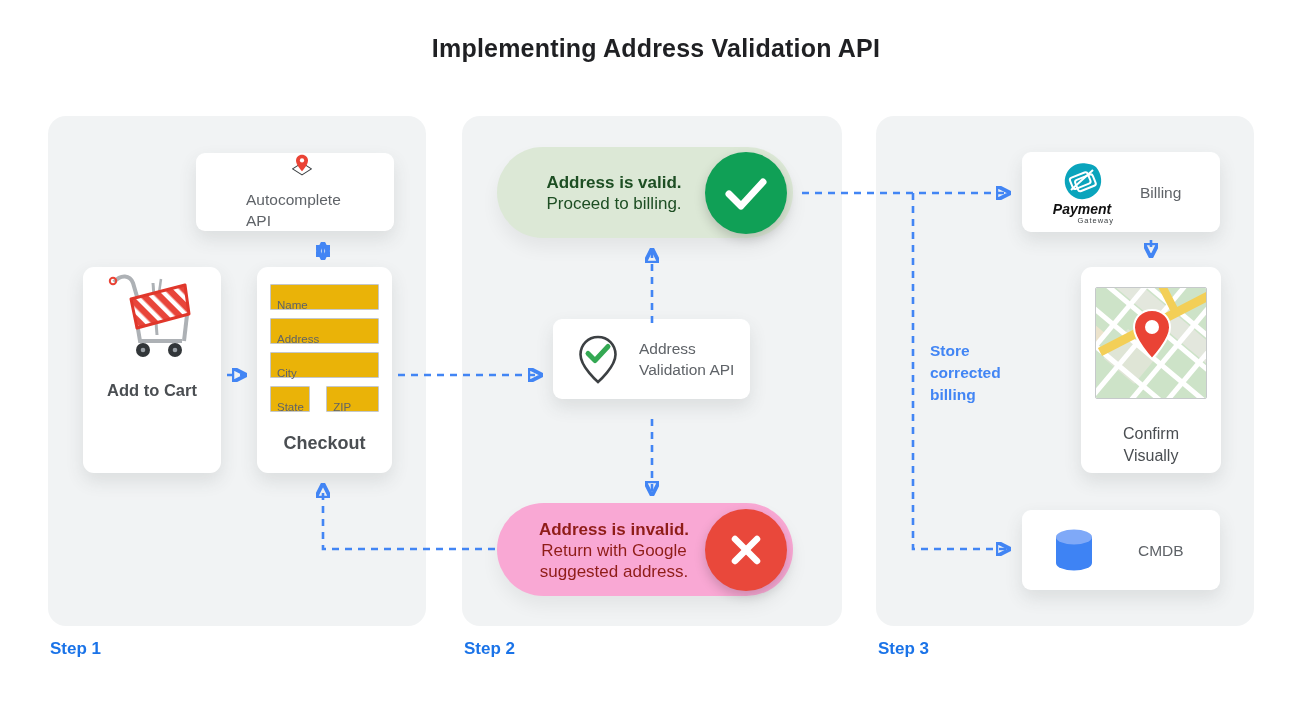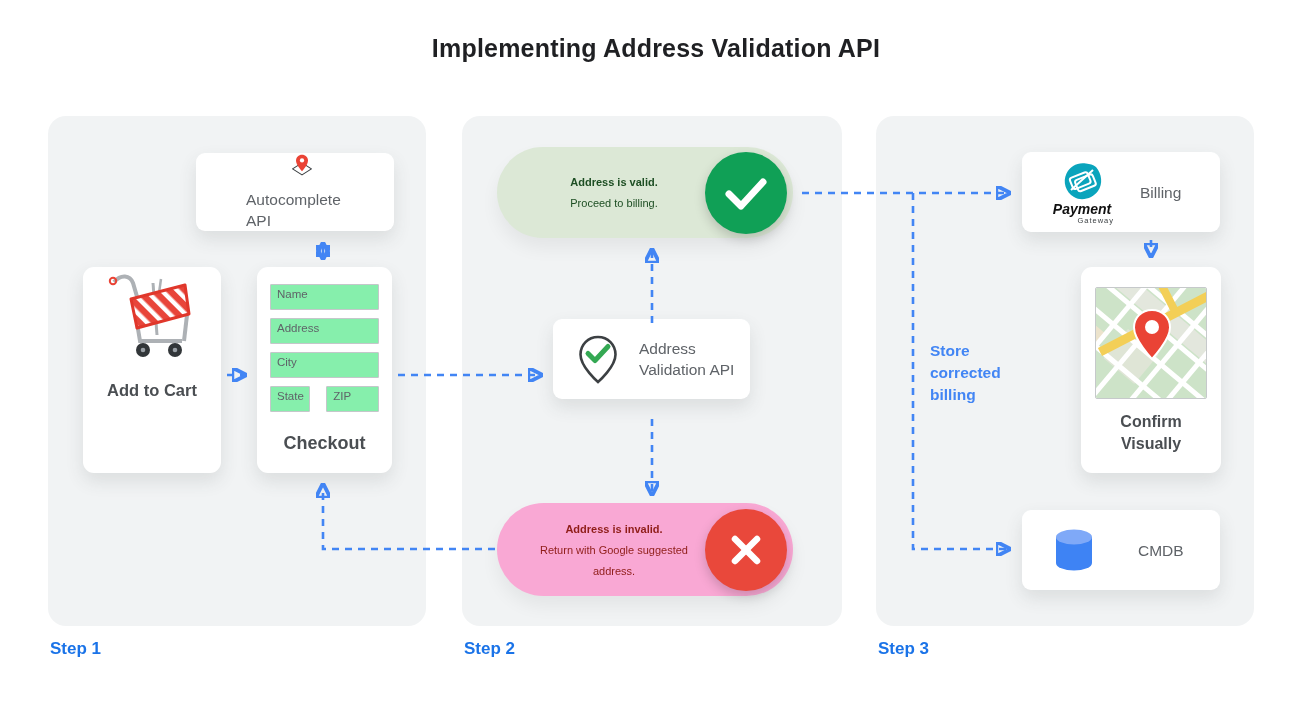--- a/index.html
+++ b/index.html
@@ -24,49 +24,49 @@
   .icon-card .label { font-size:15.5px; color:#5f6368; line-height:21px; }
 
   .autocomplete-card { left:148px; top:37px; width:198px; height:78px; padding-left:14px; gap:12px;flex-direction:column; }
   .autocomplete-card .label { width:112px; }
 
   .tall-card { display:flex; flex-direction:column; align-items:center; border-radius:11px; }
   .cart-card { left:35px; top:151px; width:138px; height:206px; }
   .cart-card .label { margin-top:18px; font-size:16.5px; font-weight:700; color:#4a4e52; }
 
   .checkout-card { left:209px; top:151px; width:135px; height:206px; padding:17px 13px 0 13px; }
-  .field { height:26px; border:1.4px solid #c4c7ca; background:#86efac; border-radius:1px;
-           font-size:11.5px; color:#5f6368; padding:3px 0 0 6px; margin-bottom:8px; width:100%; }
+  .field { height:26px; border:1.4px solid #c4c7ca; background:#eab308; border-radius:1px;
+           font-size:11.5px; color:#5f6368; padding:14px 0 0 6px; margin-bottom:8px; width:100%; }
   .field-row { display:flex; gap:16px; width:100%; }
   .field-state { width:44px; } .field-zip { width:58px; }
   .checkout-card .label { margin-top:13px; text-align:center; font-size:18px; font-weight:700; color:#4a4e52; }
 
   .pill { position:absolute; width:296px; border-radius:47px; box-shadow:0 10px 18px rgba(0,0,0,.06); }
   .pill-valid   { left:35px; top:31px;  height:91px; background:#dce8d6; }
   .pill-invalid { left:35px; top:387px; height:93px; background:#f9a8d4; }
   .pill-text { position:absolute; left:28px; top:50%; transform:translateY(-50%);
-               width:178px; text-align:center; font-size:11px; line-height:21px; }
+               width:178px; text-align:center; font-size:17px; line-height:21px; }
   .pill-valid .pill-text { color:#1d4e23; }
   .pill-invalid .pill-text { color:#8f1d18; }
   .pill-text .t { font-weight:700; }
   .pill-circle { position:absolute; right:6px; top:50%; transform:translateY(-50%);
                  width:82px; height:82px; border-radius:50%;
                  box-shadow:0 5px 12px rgba(0,0,0,.18); }
   .circle-green { background:#10a056; }
   .circle-red { background:#e9483b; }
 
   .validation-card { left:91px; top:203px; width:197px; height:80px; padding-left:18px; gap:14px; }
   .validation-card .label { width:104px; }
 
   .billing-card { left:146px; top:36px; width:198px; height:80px; padding-left:18px; gap:16px; }
   .cmdb-card    { left:146px; top:394px; width:198px; height:80px; padding-left:22px; gap:34px; }
 
   .confirm-card { left:205px; top:151px; width:140px; height:206px; padding-top:20px; }
   .map-frame { width:112px; height:112px; border:1px solid #c6c9cb; border-radius:2px; overflow:hidden; }
-  .confirm-card .label { margin-top:12px; text-align:center; font-size:16px; font-weight:700;
+  .confirm-card .label { margin-top:24px; text-align:center; font-size:16px; font-weight:400;
                          color:#4a4e52; line-height:22px; width:90px; }
 
   .logo-box { display:flex; flex-direction:column; align-items:center; width:84px; }
   .logo-title { font-size:14px; font-weight:800; font-style:italic; color:#111; margin-top:-2px; }
   .logo-sub { font-size:7.5px; color:#3c4043; letter-spacing:1px; margin-top:-1px; align-self:flex-end; margin-right:10px; }
 
   .store-note { position:absolute; left:54px; top:224px; width:96px;
                 font-size:15.5px; font-weight:700; color:#4285f4; line-height:22px; }
 
   .arrows { position:absolute; left:0; top:0; width:1312px; height:704px; pointer-events:none; }

